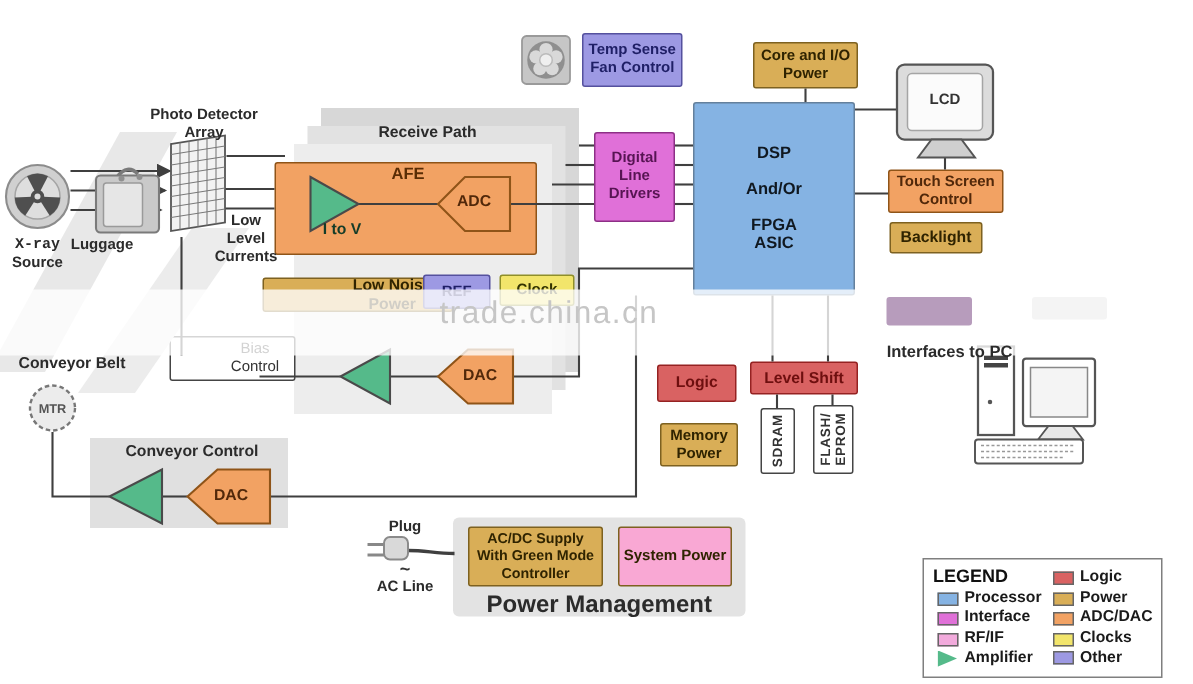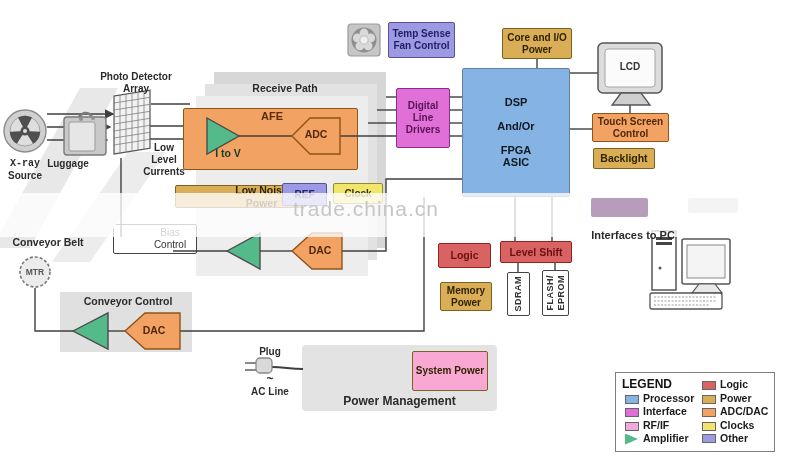--- a/index.html
+++ b/index.html
@@ -70,20 +70,23 @@
   <div class="blk c-logic" style="left: 500px; top: 241px; width: 72px; height: 22px; font-size: 10.5px; background: rgb(217, 98, 98);">Level Shift</div>
   <div class="blk c-power" style="left: 440px; top: 282px; width: 52px; height: 29px; background: rgb(217, 174, 87);">Memory
 Power</div>
   <div class="blk c-white" style="left:507px;top:272px;width:23px;height:44px;">
     <span class="vtext">SDRAM</span>
   </div>
   <div class="blk c-white" style="left:542px;top:270px;width:27px;height:46px;">
     <span class="vtext">FLASH/
 EPROM</span>
   </div>
+  <div class="blk c-power" style="left: 312px; top: 351px; width: 90px; height: 40px; font-size: 9.5px; background: rgb(217, 174, 87);">AC/DC Supply
+With Green Mode
+Controller</div>
   <div class="blk c-power" style="left: 412px; top: 351px; width: 76px; height: 40px; background: #f9a8d4;">System Power</div>
 
   <div class="blk" style="left:591px;top:198px;width:57px;height:19px;background:#b79cbc;border:none;z-index:55;"></div>
   <div class="blk" style="left:688px;top:198px;width:50px;height:15px;background:#ededed;border:none;z-index:55;opacity:.6;"></div>
 
   <svg class="overlay" width="795" height="456">
     <defs>
       <marker id="ah" markerWidth="8" markerHeight="8" refX="6" refY="3.5" orient="auto">
         <path d="M0,0 L7,3.5 L0,7 Z" fill="#3f3f3f"></path>
       </marker>
@@ -230,21 +233,21 @@
   <span class="lbl" style="left:300px;top:244px;width:40px;font-size:10.5px;color:#51280a;">DAC</span>
   <span class="lbl" style="left:2px;top:236px;width:92px;font-size:10.5px;">Conveyor Belt</span>
   <span class="lbl" style="left:20px;top:267px;width:30px;font-size:8.5px;color:#555;">MTR</span>
   <span class="lbl" style="left:72px;top:295px;width:112px;font-size:10.5px;">Conveyor Control</span>
   <span class="lbl" style="left:132px;top:324px;width:44px;font-size:10.5px;color:#51280a;">DAC</span>
   <span class="lbl" style="left:598px;top:61px;width:64px;color:#333;">LCD</span>
   <span class="lbl" style="left:583px;top:185px;width:100px;font-size:11px;z-index:60;margin-top:44px;">Interfaces to PC</span>
   <span class="lbl" style="left:252px;top:346px;width:36px;">Plug</span>
   <span class="lbl" style="left:260px;top:372px;width:20px;font-size:12px;color:#333;">~</span>
   <span class="lbl" style="left:248px;top:386px;width:44px;">AC Line</span>
-  <span class="lbl" style="left:302px;top:394px;width:195px;font-size:12px;">Power Management</span>
+  <span class="lbl" style="left:302px;top:394px;width:195px;font-size:16px;">Power Management</span>
 
   <div class="watermark-band">
     <span class="watermark-text">trade.china.cn</span>
   </div>
 
   <div class="legend">
     <span class="title">LEGEND</span>
     <div class="sw" style="left: 9px; top: 21.5px; background: rgb(133, 179, 227);"></div>
     <span class="leg-lbl" style="left:27px;top:18.5px;">Processor</span>
     <div class="sw" style="left: 9px; top: 35px; background: rgb(224, 112, 216);"></div>

